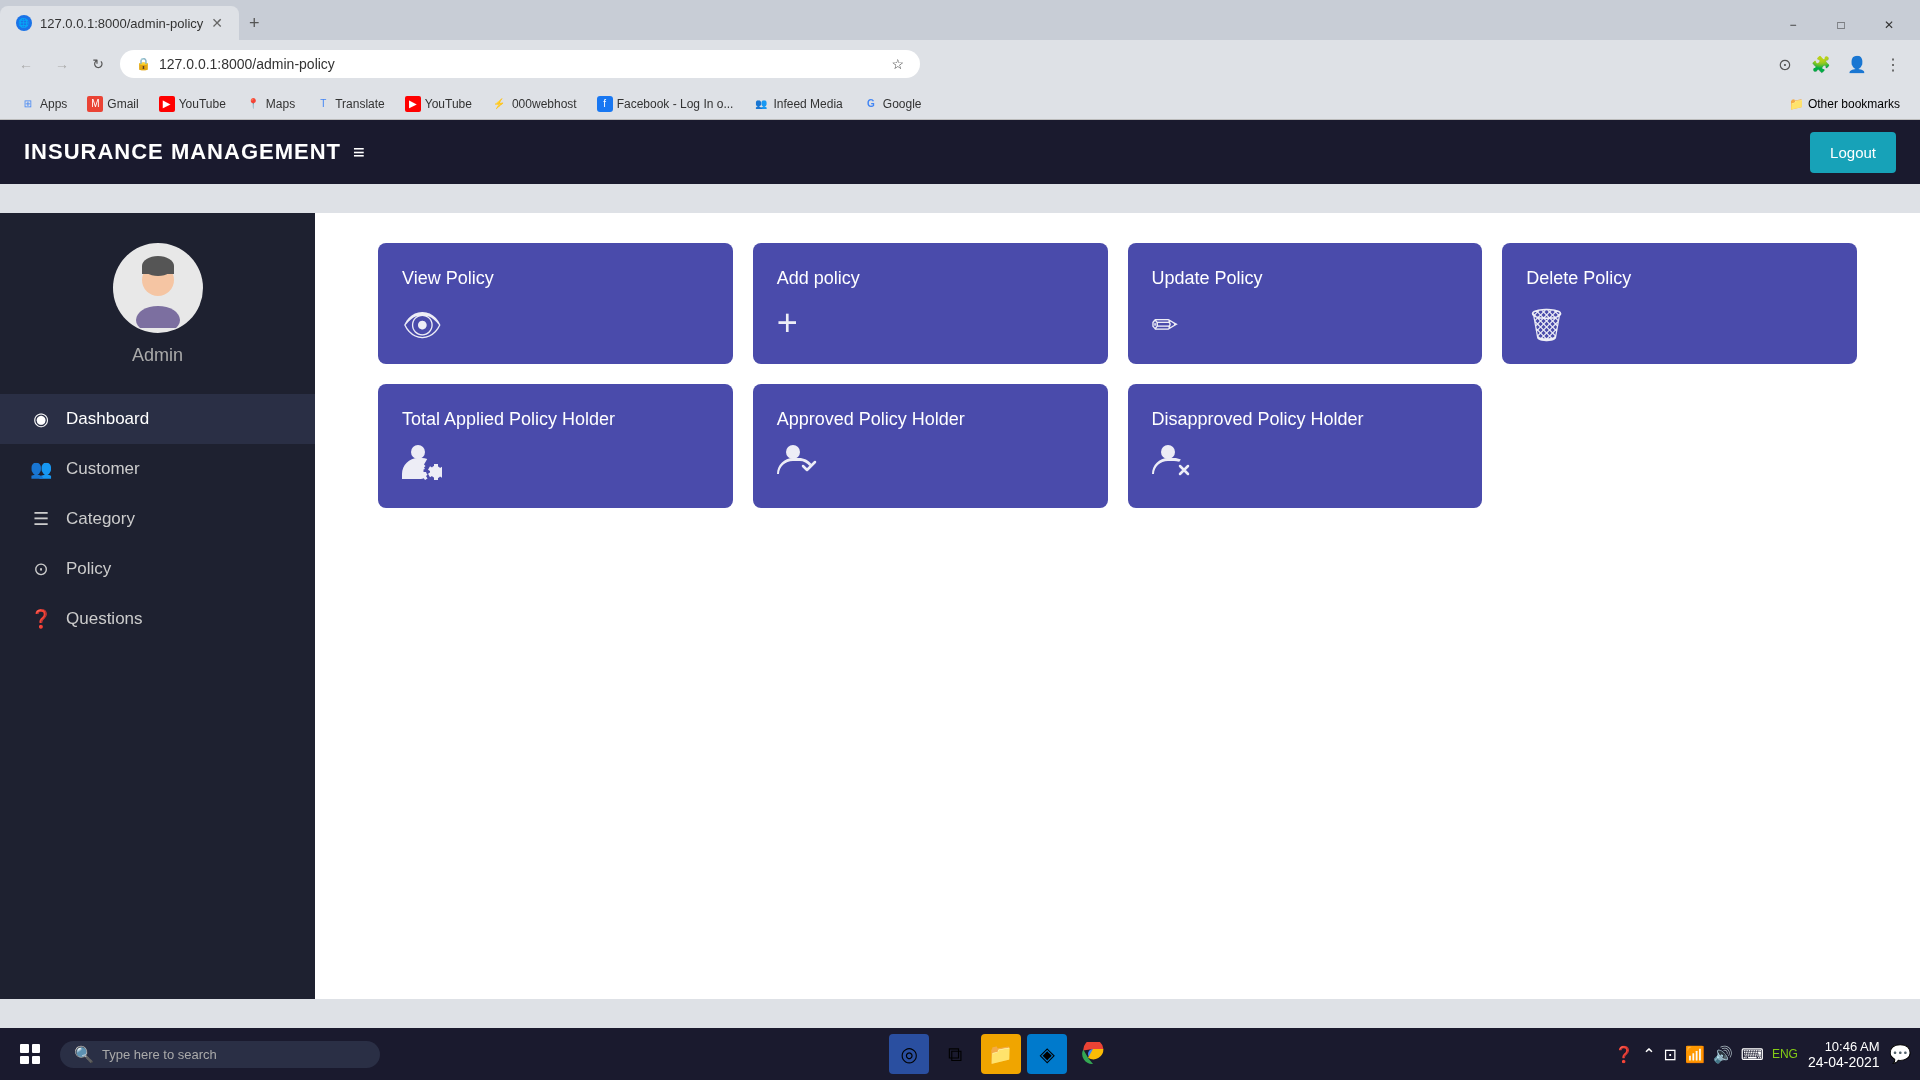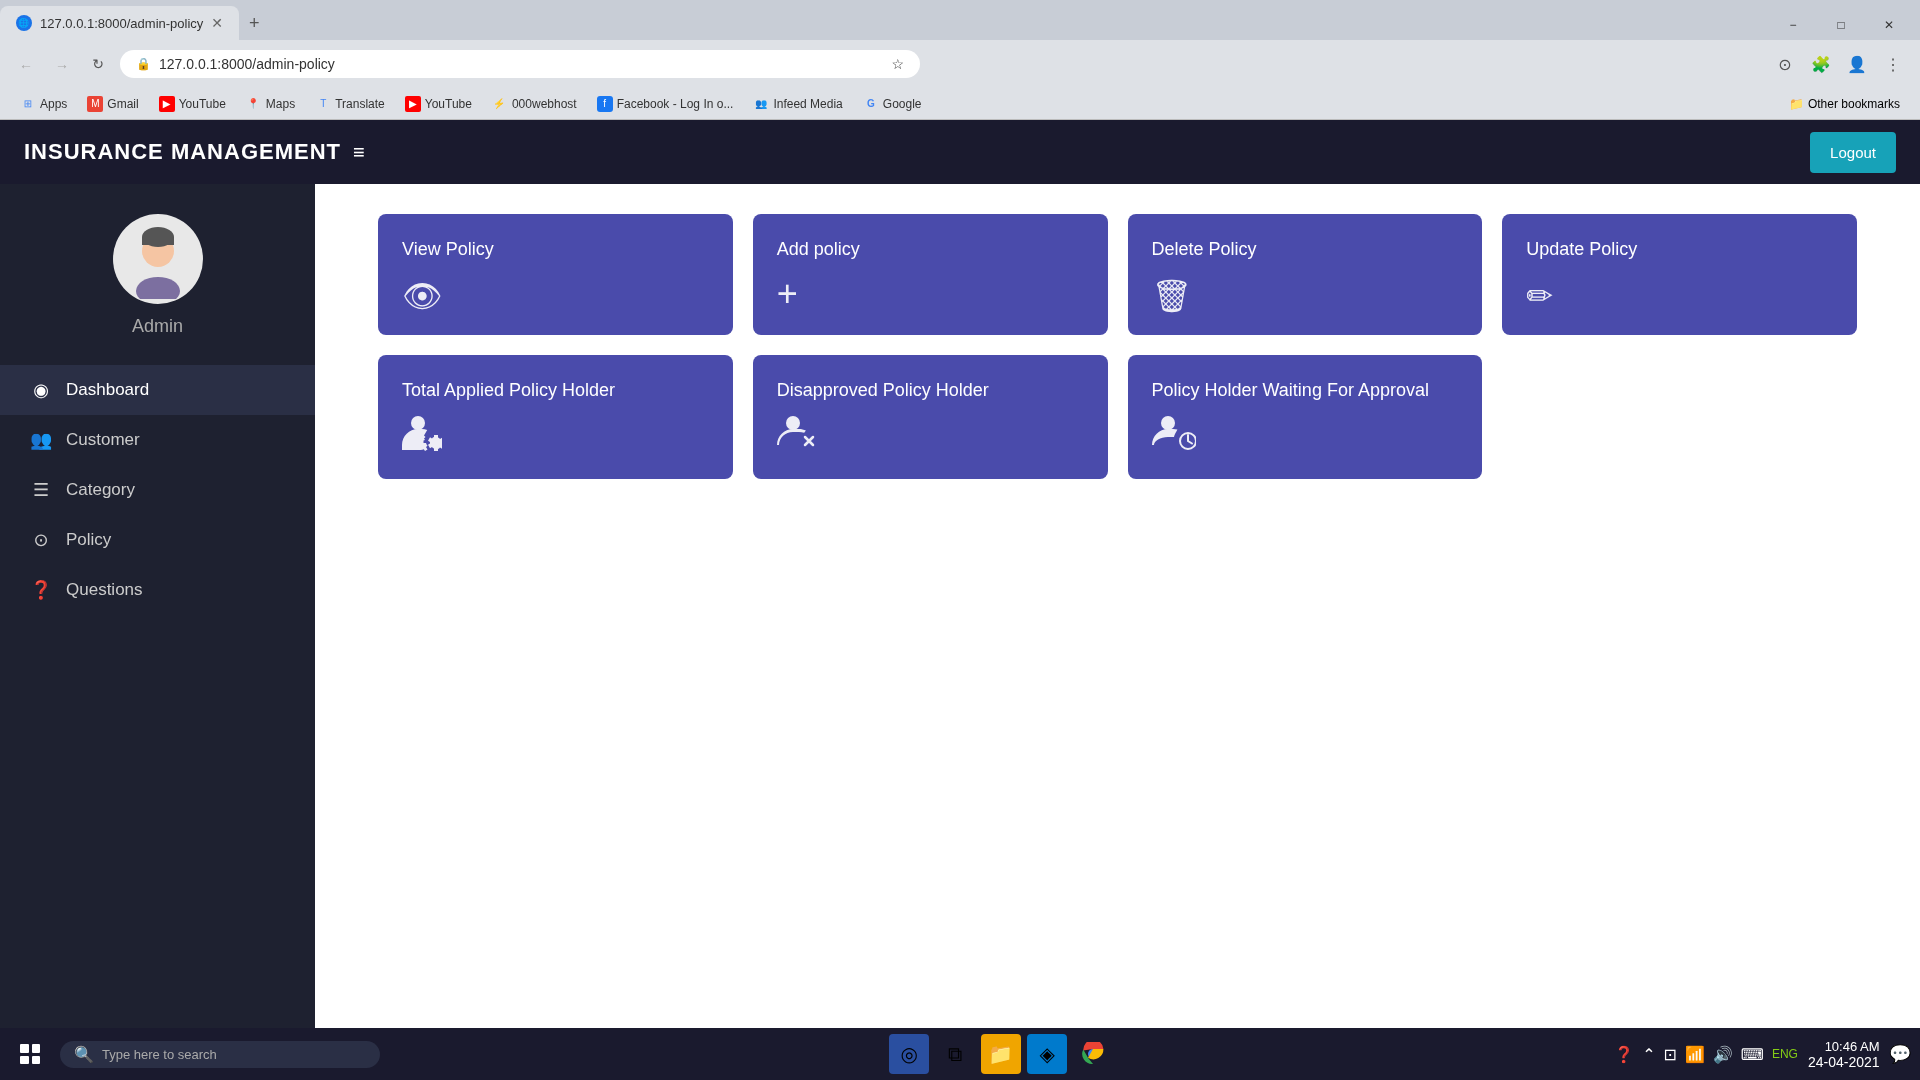--- a/index.html
+++ b/index.html
@@ -170,20 +170,21 @@
       cursor: pointer;
       border-radius: 4px;
     }
 
     
     .page-content {
       flex: 1;
       display: flex;
       flex-direction: column;
       overflow: hidden;
+      gap: 29px;
     }
 
     
     .top-nav {
       background: #1a1a2e;
       display: flex;
       align-items: center;
       padding: 0 24px;
       height: 64px;
       flex-shrink: 0;
@@ -568,59 +569,58 @@
         <div class="cards-grid">
           <div class="card">
             <div class="card-title">View Policy</div>
             <div class="card-icon">👁</div>
           </div>
           <div class="card">
             <div class="card-title">Add policy</div>
             <div class="card-icon" style="font-size:36px;font-weight:300;">+</div>
           </div>
           <div class="card">
+            <div class="card-title">Update Policy</div>
+            <div class="card-icon">✏</div>
+          </div>
+          <div class="card">
             <div class="card-title">Delete Policy</div>
             <div class="card-icon">🗑</div>
-          </div>
-          <div class="card">
-            <div class="card-title">Update Policy</div>
-            <div class="card-icon">✏</div>
           </div>
         </div>
 
         <div class="cards-grid">
           <div class="card">
             <div class="card-title">Total Applied Policy Holder</div>
             <div class="card-icon">
               <svg width="40" height="36" viewBox="0 0 40 36" fill="white" xmlns="http://www.w3.org/2000/svg">
                 <circle cx="16" cy="8" r="7"></circle>
                 <path d="M0 30c0-8.8 7.2-16 16-16h4c1.8 0 3.6.3 5.2.9L22 20.5l1.5 1.5-1.5 1.5L23 25l-1.5.5V28h2.5c.3 1 .8 2 1.5 2.8L24 32l1.5 2.5-2.5 1.5-1.2-1.8c-1 .5-2 .8-3.1.8H0z"></path>
                 <circle cx="34" cy="28" r="2"></circle>
                 <path d="M32 20h4v2.5c.8.3 1.5.8 2 1.5l2-1.2 2 3.5-2 1.2c.1.5.1 1 0 1.5l2 1.2-2 3.5-2-1.2c-.5.7-1.2 1.2-2 1.5V36h-4v-2.5c-.8-.3-1.5-.8-2-1.5l-2 1.2-2-3.5 2-1.2c-.1-.5-.1-1 0-1.5l-2-1.2 2-3.5 2 1.2c.5-.7 1.2-1.2 2-1.5V20z"></path>
               </svg>
             </div>
           </div>
           <div class="card">
+            <div class="card-title">Approved Policy Holder</div>
+            <div class="card-icon">
+              <svg width="40" height="36" viewBox="0 0 40 36" fill="white" xmlns="http://www.w3.org/2000/svg">
+                <circle cx="16" cy="8" r="7"></circle>
+                <path d="M0 30c0-8.8 7.2-16 16-16h6c5 0 9.5 2.3 12.5 6l-2 2c-2.3-3-5.8-5-9.8-5H16C8.3 17 2 22.9 2 30H0z"></path>
+                <path d="M26 22l4 4 8-8" stroke="white" stroke-width="2.5" fill="none" stroke-linecap="round" stroke-linejoin="round"></path>
+              </svg>
+            </div>
+          </div>
+          <div class="card">
             <div class="card-title">Disapproved Policy Holder</div>
             <div class="card-icon">
               <svg width="40" height="36" viewBox="0 0 40 36" fill="white" xmlns="http://www.w3.org/2000/svg">
                 <circle cx="16" cy="8" r="7"></circle>
                 <path d="M0 30c0-8.8 7.2-16 16-16h6c2.5 0 4.8.6 6.9 1.6l-1.7 2.2C25.5 17.3 23.8 17 22 17H16C8.3 17 2 22.9 2 30H0z"></path>
                 <path d="M28 22l8 8M36 22l-8 8" stroke="white" stroke-width="2.5" stroke-linecap="round"></path>
-              </svg>
-            </div>
-          </div>
-          <div class="card">
-            <div class="card-title">Policy Holder Waiting For Approval</div>
-            <div class="card-icon">
-              <svg width="44" height="36" viewBox="0 0 44 36" fill="white" xmlns="http://www.w3.org/2000/svg">
-                <circle cx="16" cy="8" r="7"></circle>
-                <path d="M0 30c0-8.8 7.2-16 16-16h5c1.5 0 3 .2 4.4.6C24.1 17.2 22.5 19.5 22 22H16C8.3 22 2 25.9 2 30H0z" fill="white"></path>
-                <circle cx="36" cy="26" r="8" fill="none" stroke="white" stroke-width="2"></circle>
-                <path d="M36 20v6l4 2.5" stroke="white" stroke-width="2" stroke-linecap="round" fill="none"></path>
               </svg>
             </div>
           </div>
         </div>
       </div>
     </div>
 
     <div class="taskbar">
       <div class="start-btn">
         <div class="start-icon">

